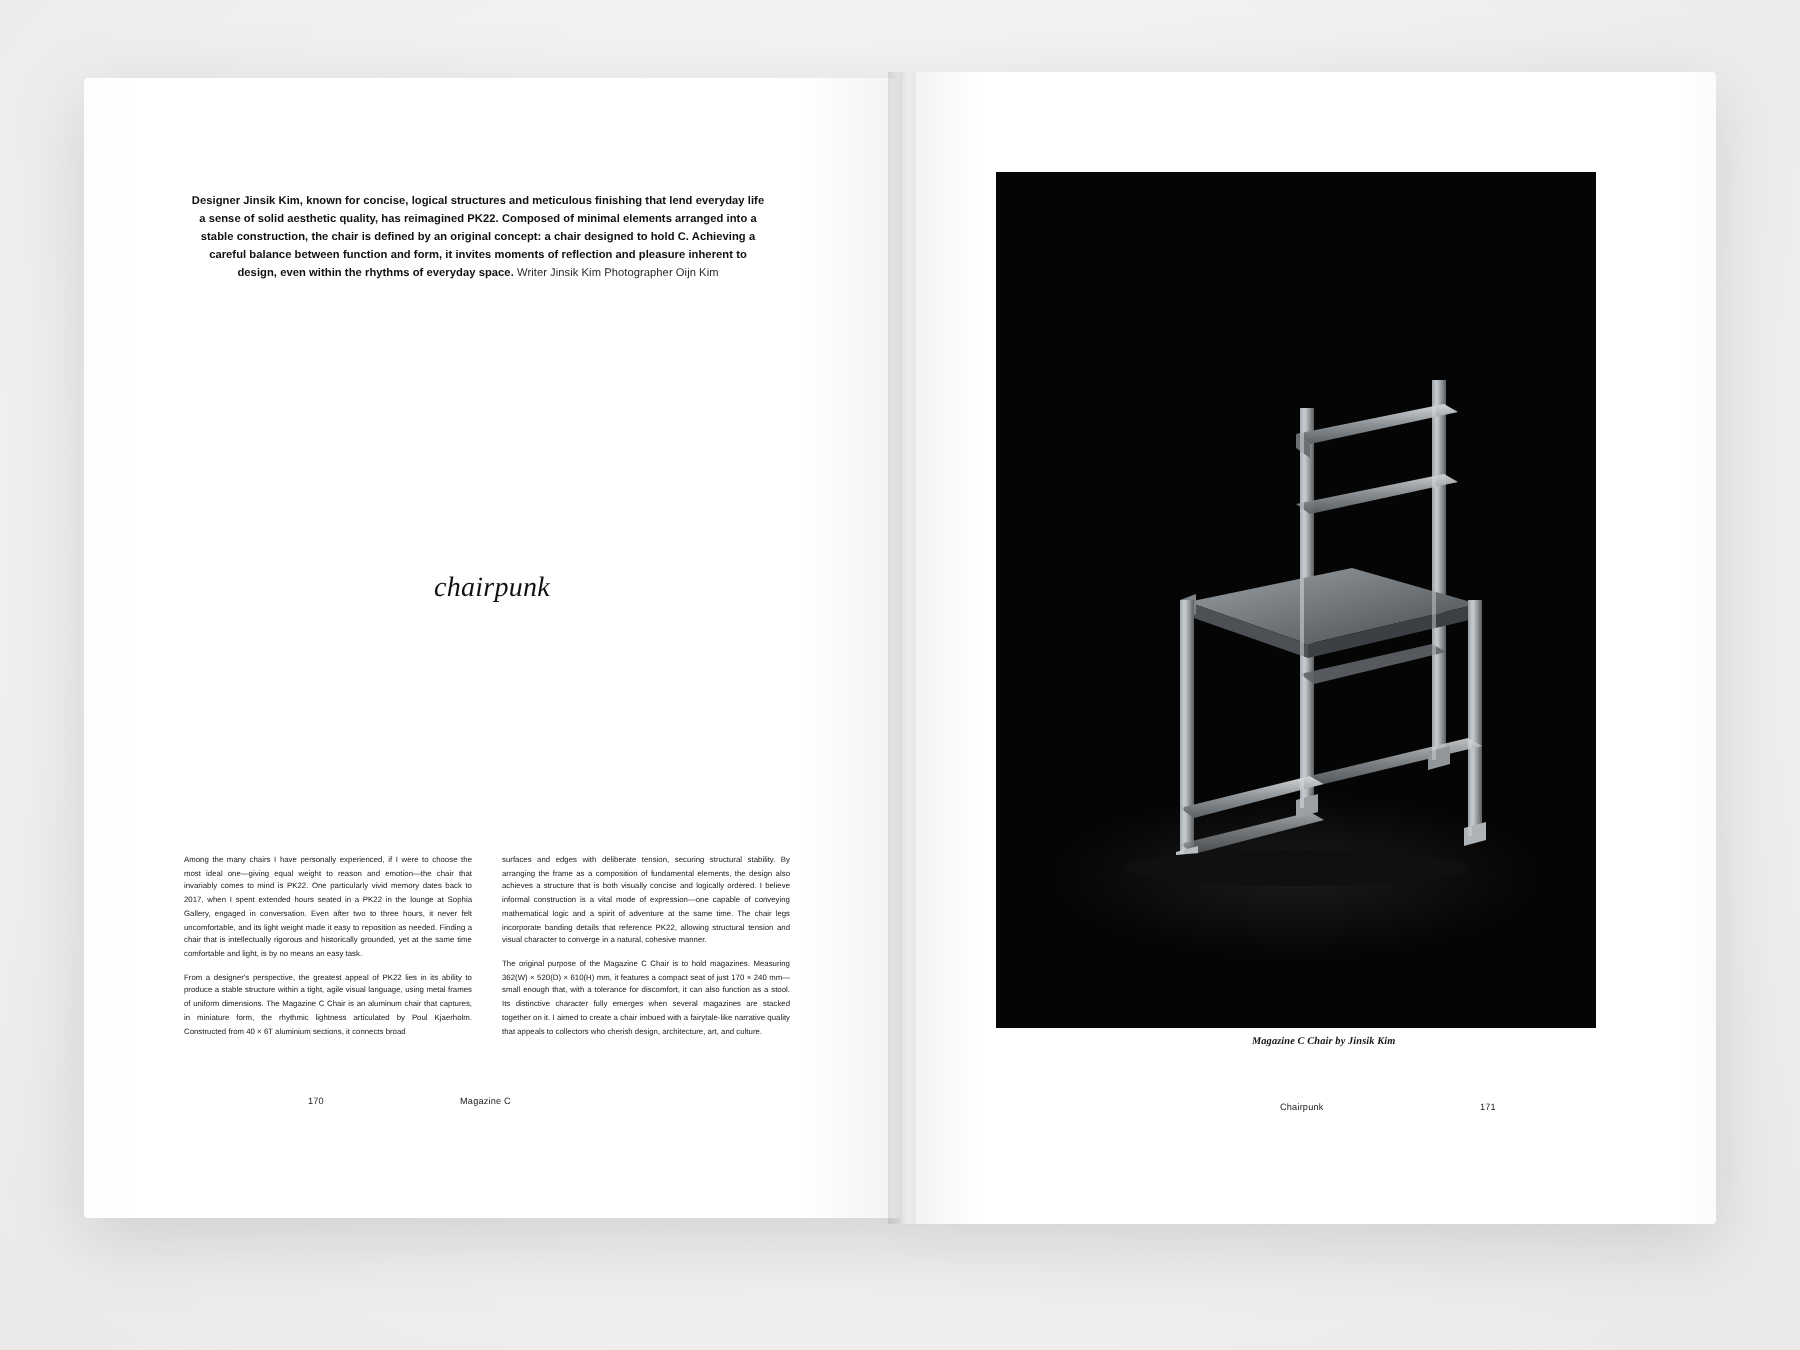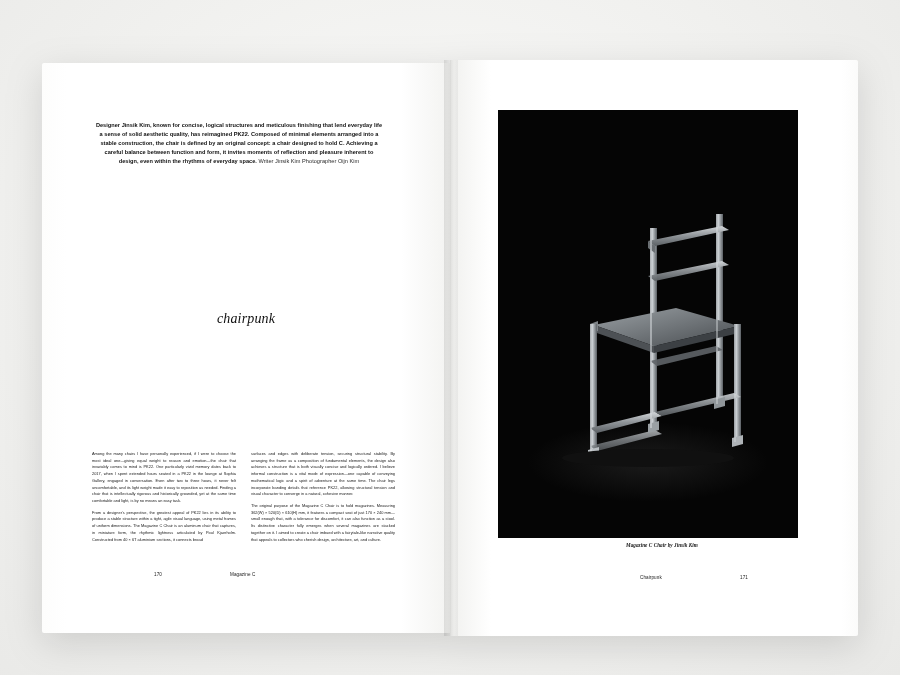--- a/index.html
+++ b/index.html
@@ -24,21 +24,21 @@
     content: "";
     position: absolute;
     inset: 0;
     background: radial-gradient(ellipse at 48% 40%, #fbfbfa 0%, #f1f1ef 55%, #e9e9e7 100%);
   }
 
   
   .spread {
     position: absolute;
     left: 42px;
-    top: 60px;
+    top: 36px;
     width: 816px;
     height: 576px;
     display: flex;
     filter: drop-shadow(0 10px 18px rgba(0,0,0,0.13));
   }
 
   .page {
     position: relative;
     background: #ffffff;
     box-sizing: border-box;

